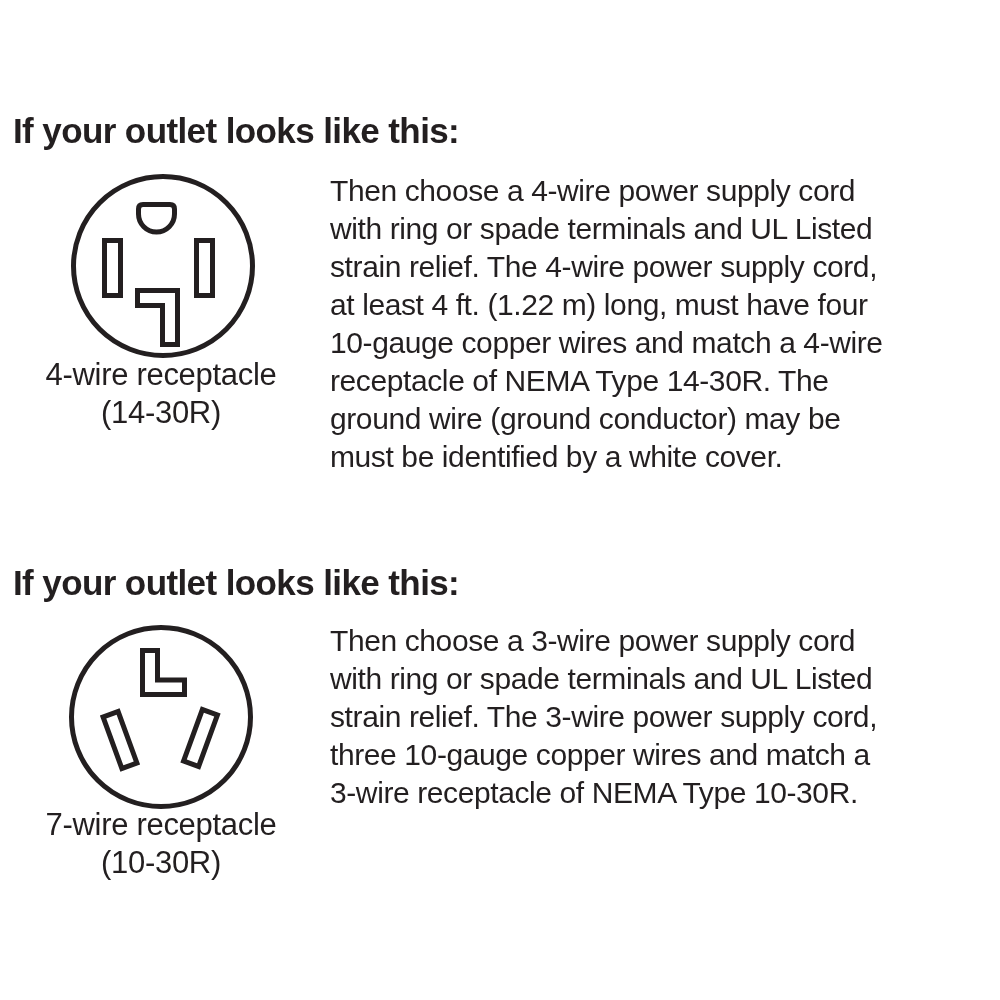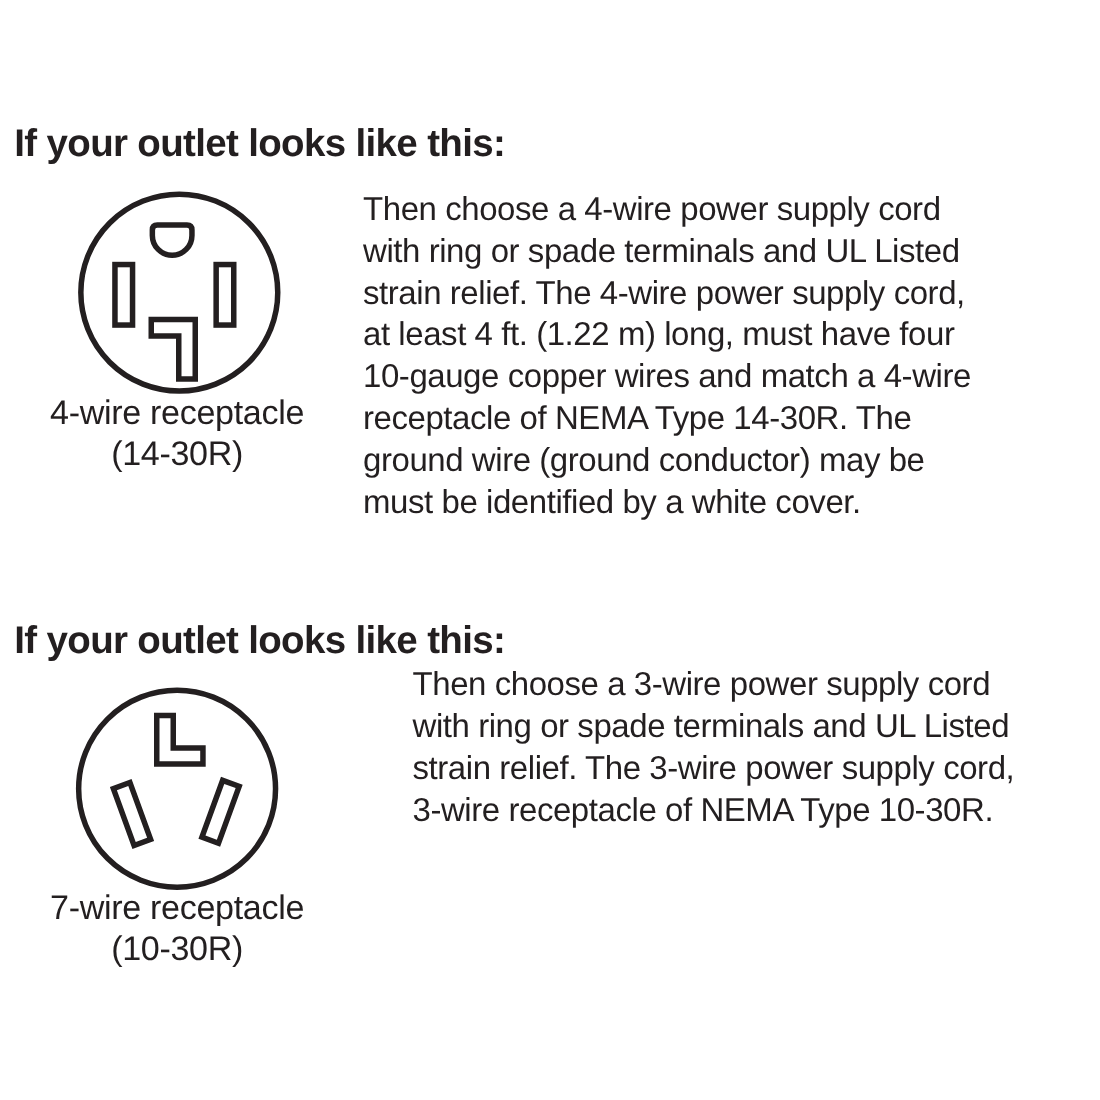--- a/index.html
+++ b/index.html
@@ -48,21 +48,21 @@
   #caption-2 { top: 806px; }
 
   .paragraph {
     position: absolute;
     left: 330px;
     font-size: 30px;
     line-height: 38px;
     letter-spacing: -0.4px;
   }
   #paragraph-1 { top: 172px; }
-  #paragraph-2 { top: 604px; margin-left: 45px; }
+  #paragraph-2 { top: 622px; }
   .paragraph-line { white-space: nowrap; }
 
   .stroke {
     fill: none;
     stroke: #231f20;
     stroke-width: 5;
     stroke-linejoin: miter;
   }
 </style>
 </head>
@@ -114,16 +114,17 @@
 
   <div id="caption-2" class="figure-caption">
     <div class="caption-line">7-wire receptacle</div>
     <div class="caption-line">(10-30R)</div>
   </div>
 
   <div id="paragraph-2" class="paragraph">
     <div class="paragraph-line">Then choose a 3-wire power supply cord</div>
     <div class="paragraph-line">with ring or spade terminals and UL Listed</div>
     <div class="paragraph-line">strain relief. The 3-wire power supply cord,</div>
+    <div class="paragraph-line">three 10-gauge copper wires and match a</div>
     <div class="paragraph-line">3-wire receptacle of NEMA Type 10-30R.</div>
   </div>
 
 </div>
 
 </body></html>

